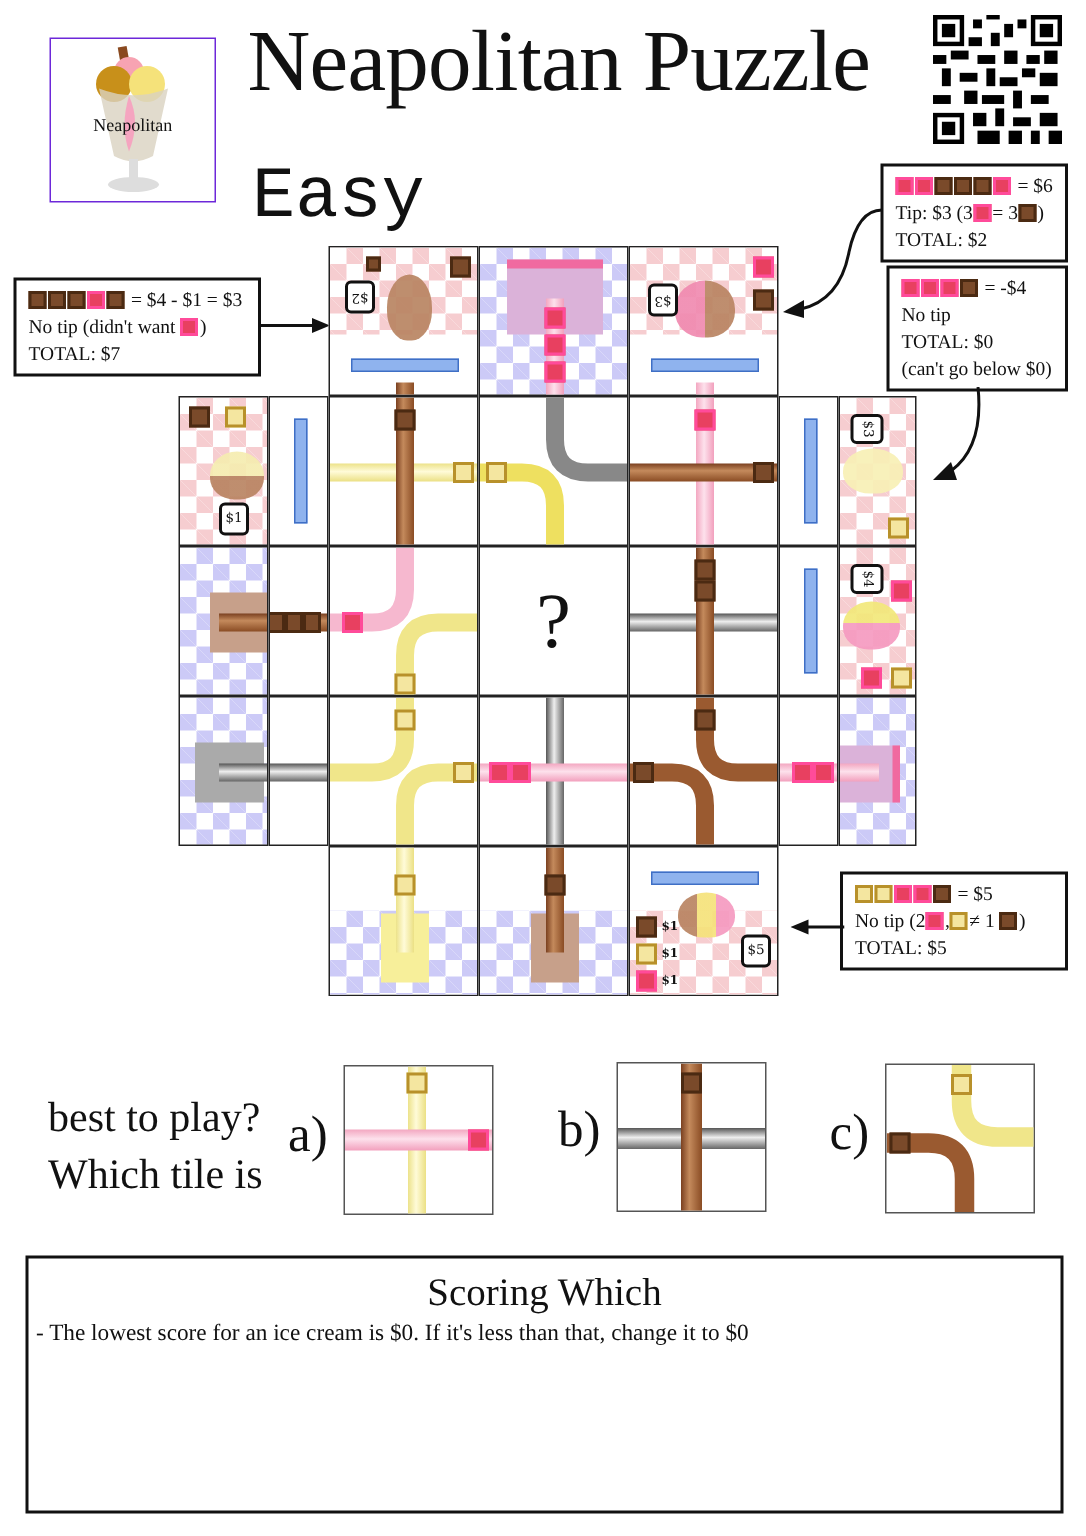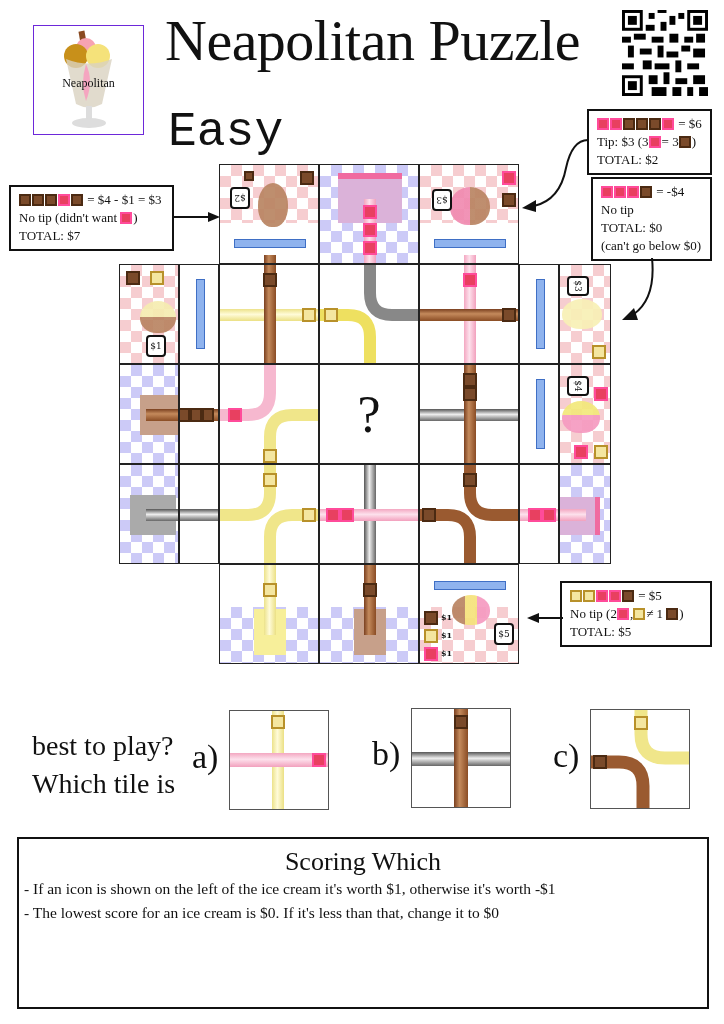--- a/index.html
+++ b/index.html
@@ -362,15 +362,14 @@
   <svg width="100" height="100" style="position:absolute;left:0;top:0">
     <path d="M0 52 L28 52 Q52 52 52 76 L52 100" stroke="#9a5a30" stroke-width="13" fill="none"></path>
     <path d="M50 0 L50 24 Q50 48 74 48 L100 48" stroke="#f0e68a" stroke-width="13" fill="none"></path>
   </svg>
   <span class="tok" style="left:2px;top:45px;background:#7a4a2a;border-color:#4b2a12"></span>
   <span class="tok" style="left:43px;top:6px;background:#f4e6a0;border-color:#b8912a"></span>
 </div>
 
 <div class="abs rules">
   <h2>Scoring Which</h2>
-  <p>- If an icon is shown on the left of the ice cream it's worth $1, otherwise it's worth -$1</p>
   <p>- The lowest score for an ice cream is $0. If it's less than that, change it to $0</p>
 </div>
 
 </body></html>

